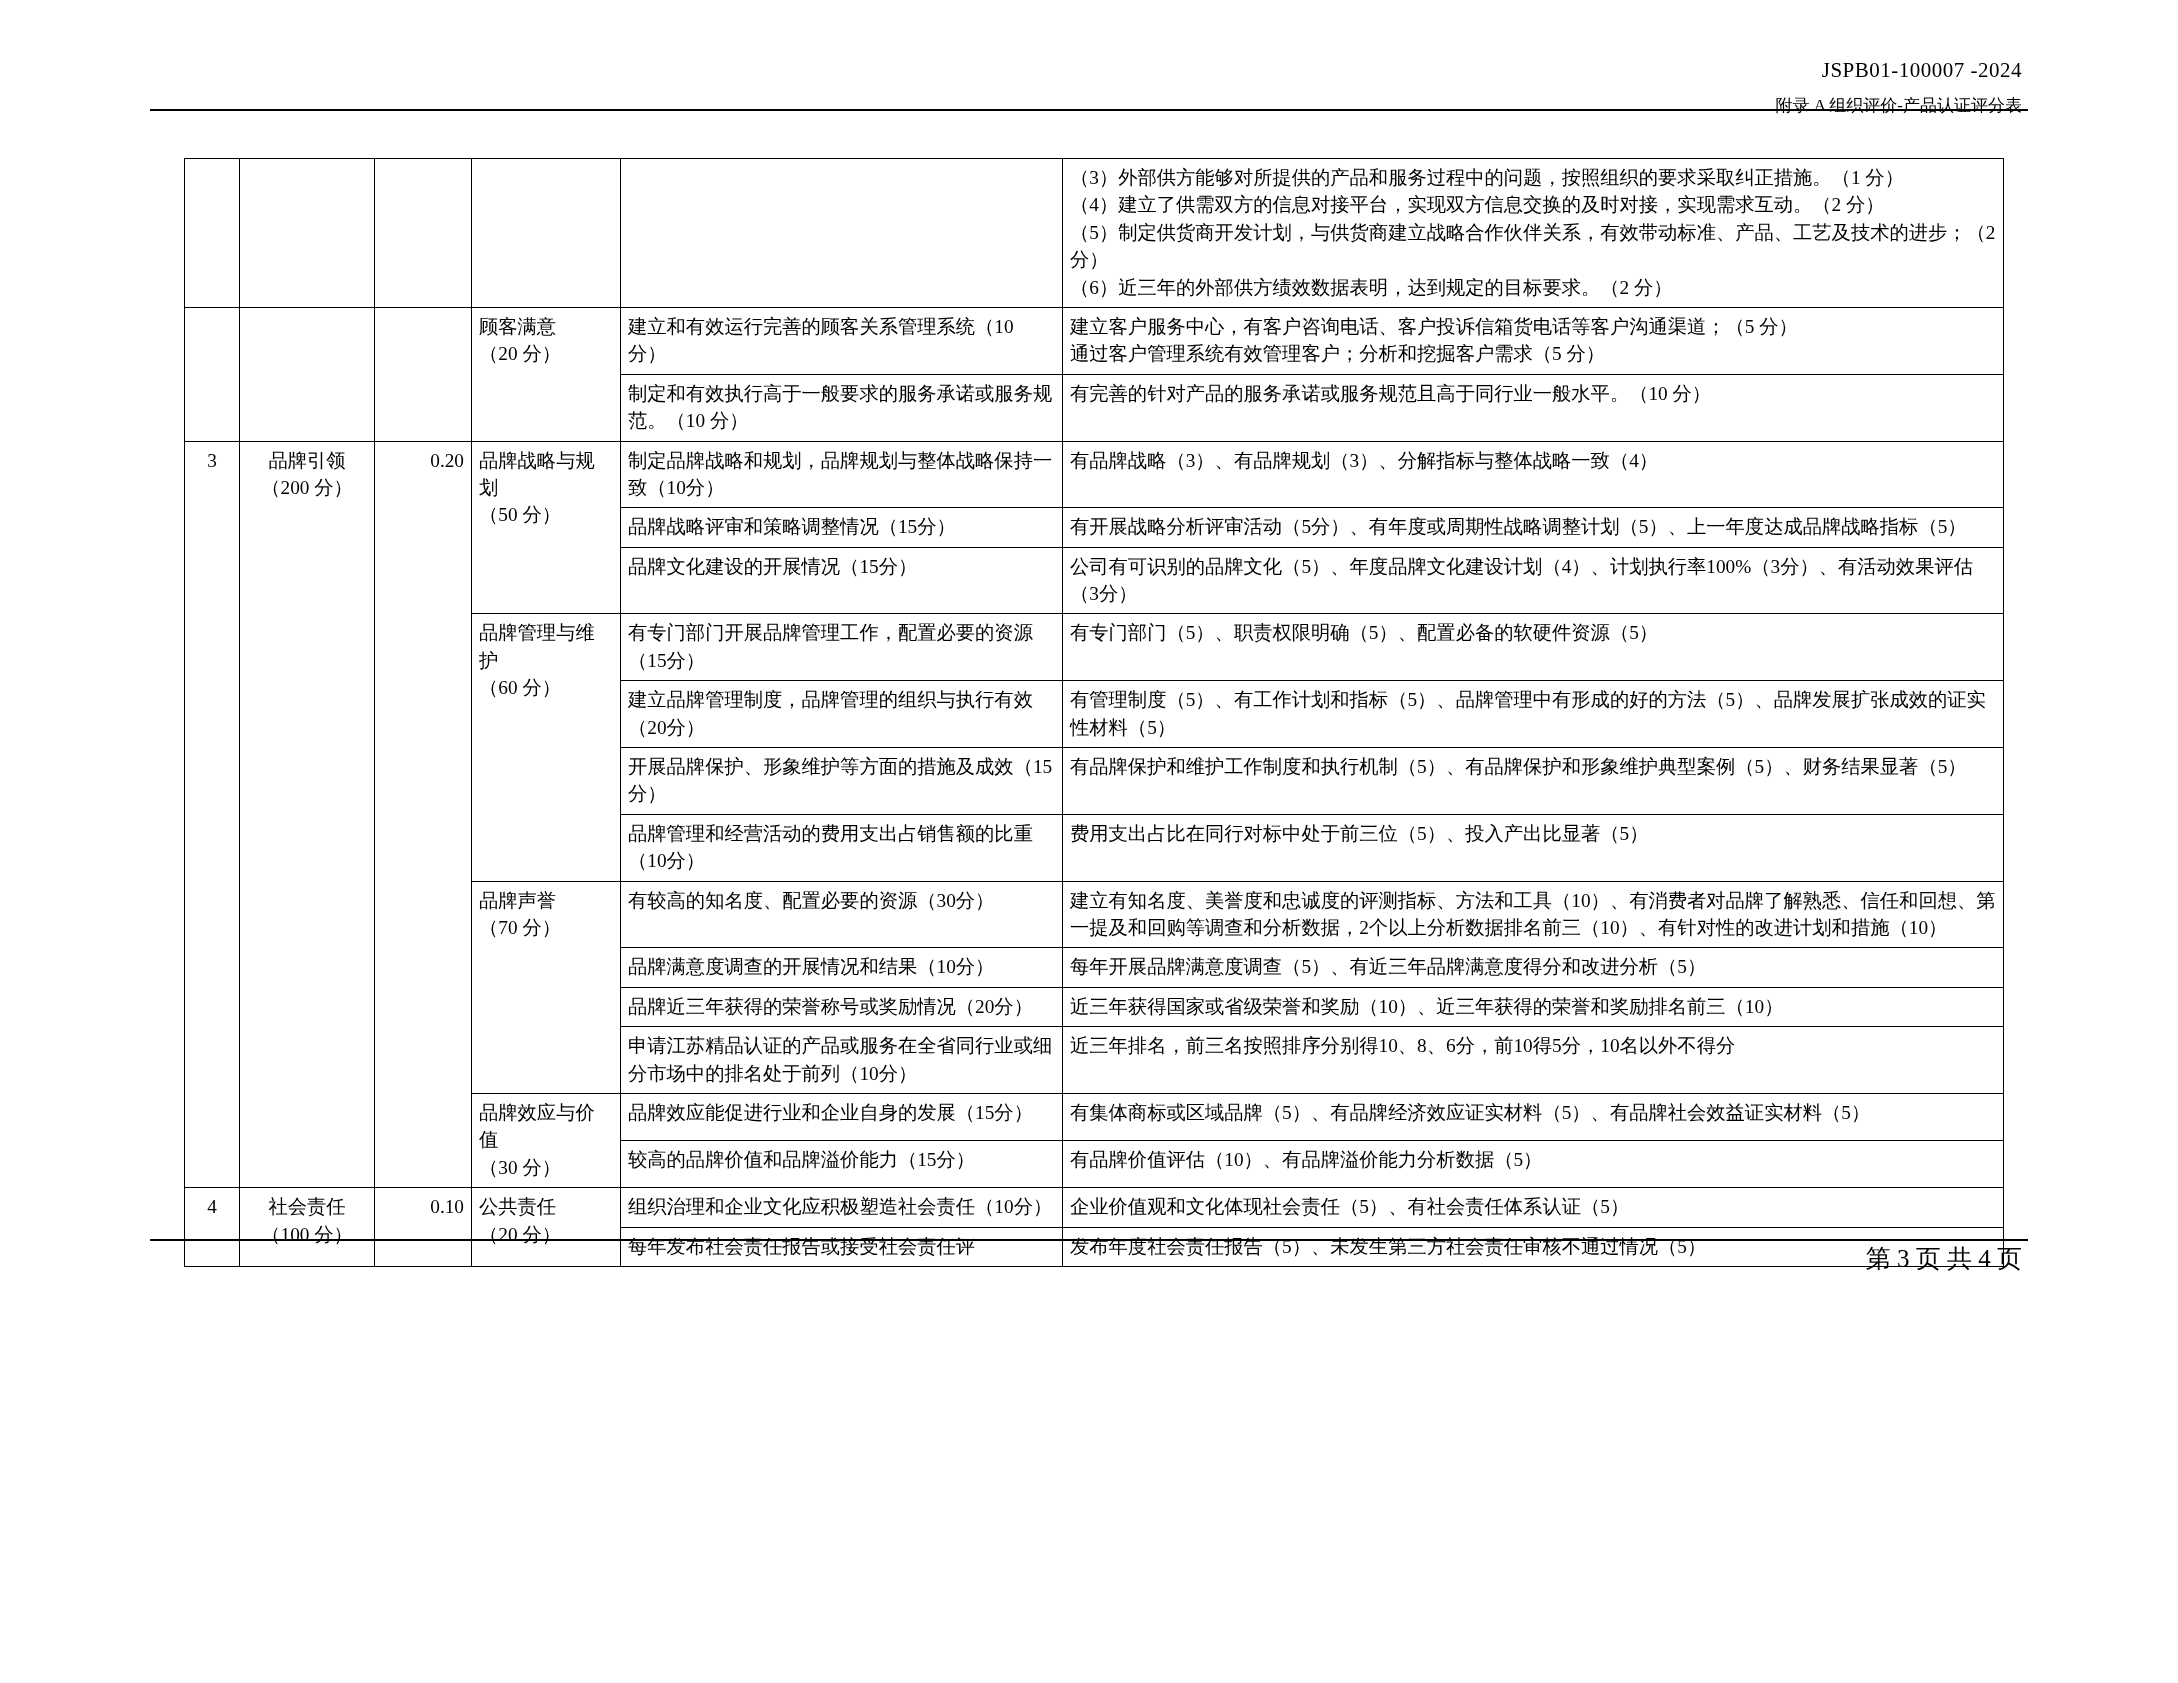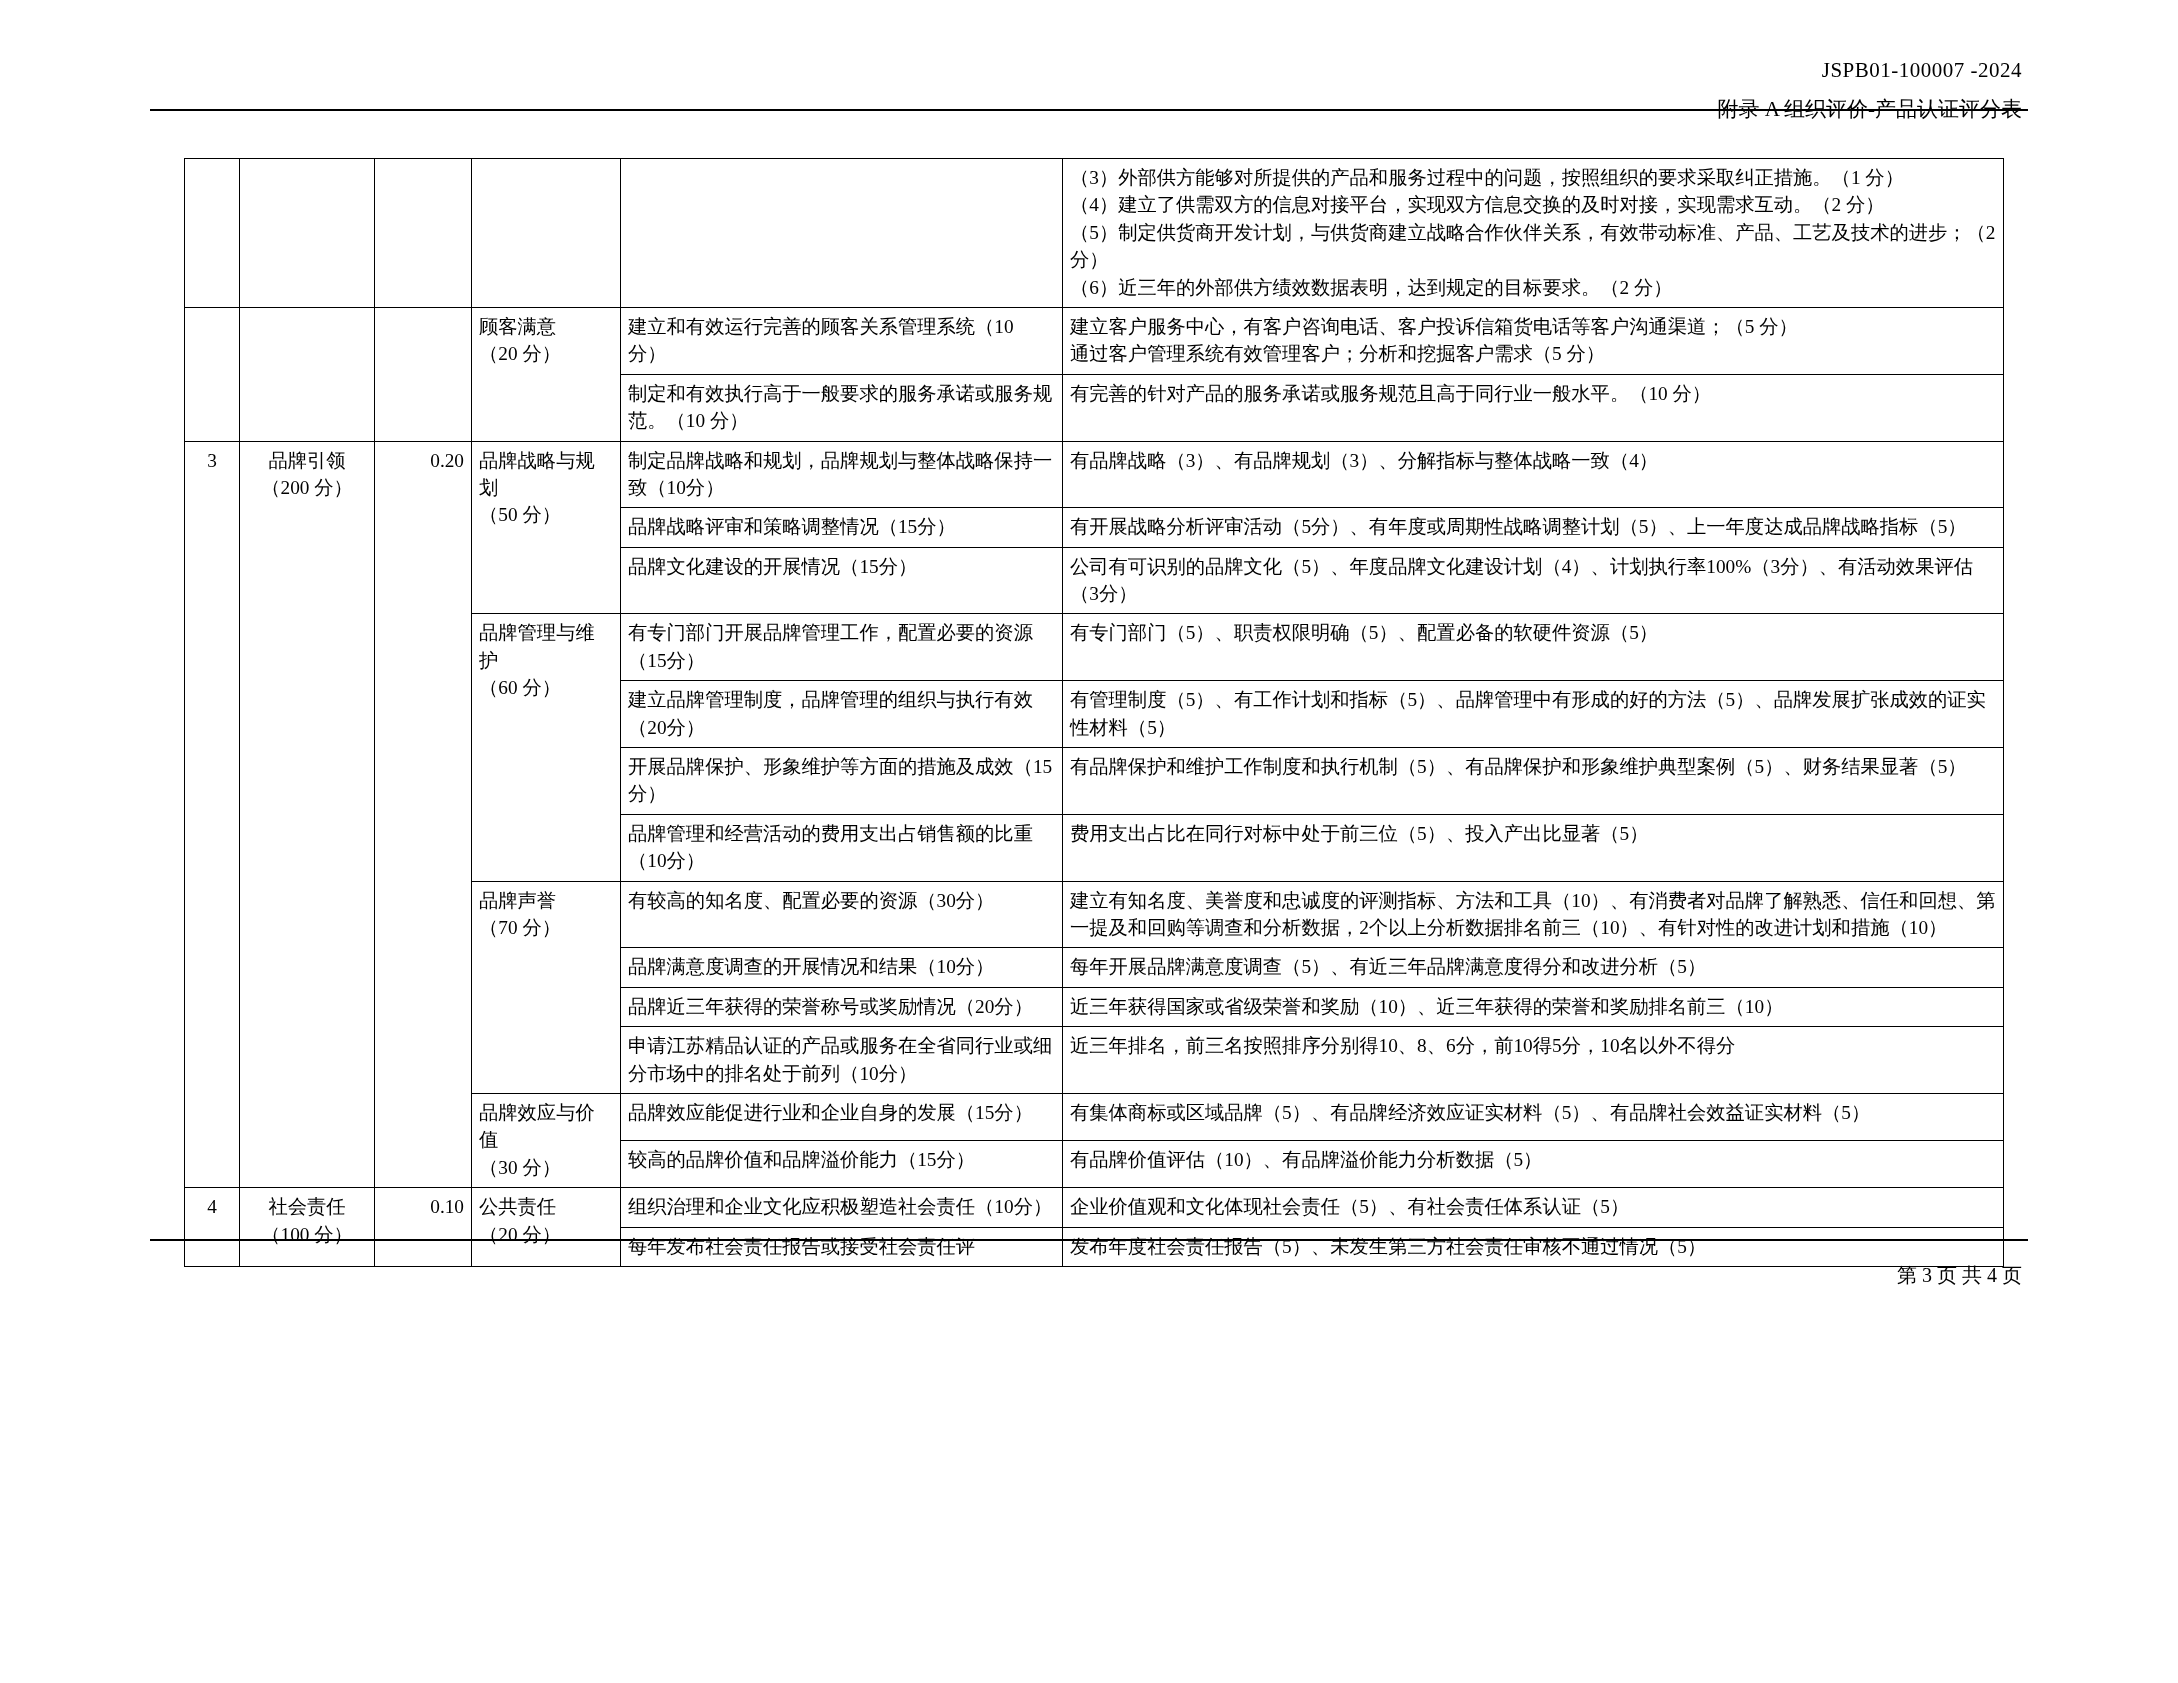--- a/index.html
+++ b/index.html
@@ -25,42 +25,42 @@
     top: 54px;
     right: 156px;
     text-align: right;
     line-height: 1.55;
   }
   .header .doc-code {
     font-size: 21px;
     letter-spacing: 0.5px;
   }
   .header .doc-sub {
-    font-size: 21px;
+    font-size: 17px;
     margin-top: 6px;
   }
   .rule-top {
     position: absolute;
     left: 150px;
     right: 150px;
     top: 109px;
     border-top: 2px solid #000;
   }
   .rule-bottom {
     position: absolute;
     left: 150px;
     right: 150px;
     bottom: 109px;
     border-top: 2px solid #000;
   }
   .footer {
     position: absolute;
-    bottom: 61px;
+    bottom: 75px;
     right: 156px;
-    font-size: 20px;
+    font-size: 25px;
   }
   table.score {
     position: absolute;
     left: 184px;
     top: 158px;
     border-collapse: collapse;
     table-layout: fixed;
     width: 1818px;
     font-size: 19.3px;
     line-height: 1.42;

